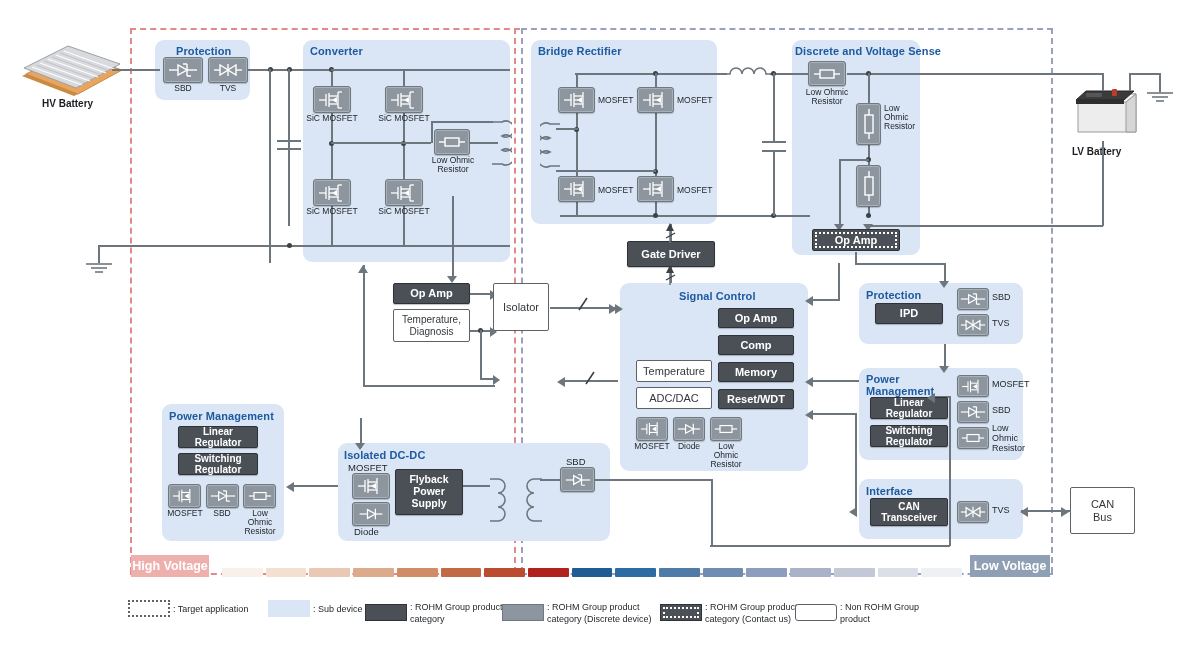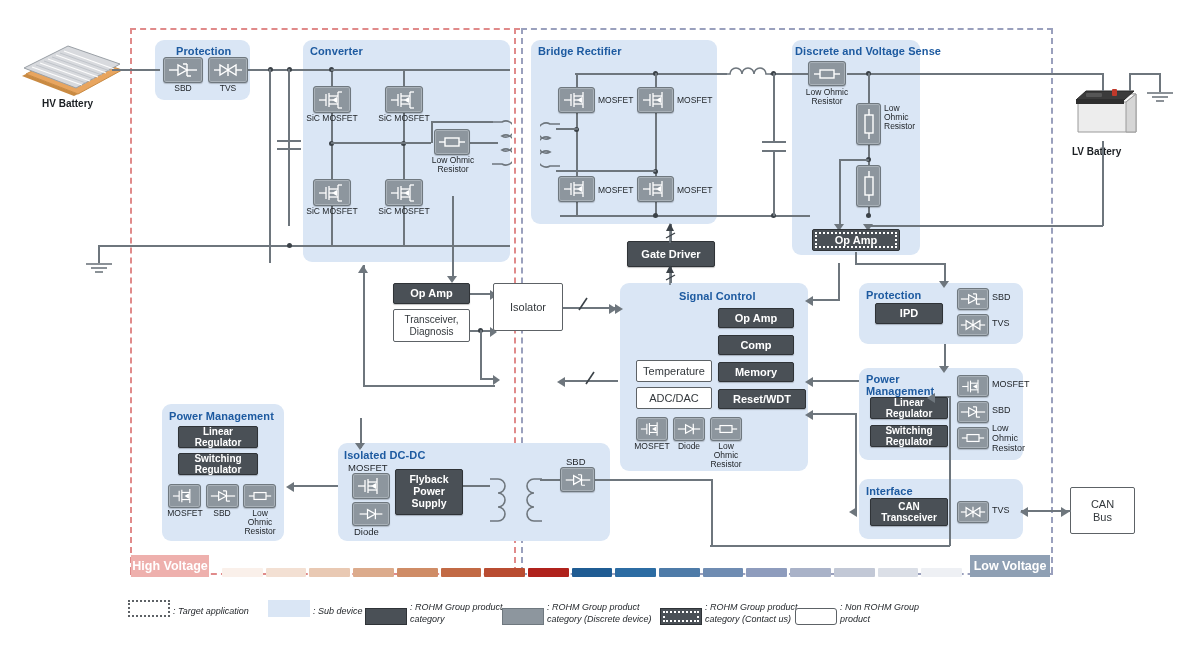--- a/index.html
+++ b/index.html
@@ -53,21 +53,21 @@
   
   .tag{font-weight:bold;font-size:12.5px;color:#ffffff;display:flex;align-items:center;
        justify-content:center;}
   .tag.hv{background:#eeb0ad;}
   .tag.lv{background:#8fa0b4;}
 
   
   .seg{height:9px;border-radius:1px;}
 
   
-  .legend-item{position:absolute;display:flex;align-items:flex-end;font-style:italic;}
+  .legend-item{position:absolute;display:flex;align-items:center;}
   .legend-sw{width:42px;height:17px;flex:none;margin-right:3px;box-sizing:border-box;}
   .sw-target{border:2px dotted #5d6266;background:#fff;}
   .sw-sub{background:#dae6f5;}
   .sw-dark{background:#4a5056;border:1px solid #2f3337;}
   .sw-grey{background:#8d969e;border:1px solid #6f787f;}
   .sw-contact{background:#4a5056;border:1px solid #2f3337;position:relative;}
   .sw-contact::after{content:"";position:absolute;left:2px;top:2px;right:2px;bottom:2px;
      border:2px dotted #fff;}
   .sw-white{background:#fff;border:1px solid #5d6266;border-radius:3px;}
   .legend-txt{font-size:9px;color:#1e2226;line-height:1.35;white-space:pre-line;padding-top:1px;}
@@ -534,40 +534,40 @@
 
   <div class="abs" style="left:446px;top:270px;width:12px;height:12px;">
     <svg width="12" height="12">
         <path d="M6,11 L1,4 L11,4 Z" fill="#6e767d"></path>
       </svg>
   </div>
   <div class="rohm abs" style="left:393px;top:283px;width:77px;height:21px;">
     <span>Op Amp</span>
   </div>
   <div class="nonrohm abs" style="left:393px;top:309px;width:77px;height:33px;white-space:pre-line;font-size:10px;">
-    <span>Transceiver,
+    <span>Temperature,
 Diagnosis</span>
   </div>
   <div class="abs" style="left:486px;top:287px;width:12px;height:12px;">
     <svg width="12" height="12">
         <path d="M11,6 L4,1 L4,11 Z" fill="#6e767d"></path>
       </svg>
   </div>
   <div class="abs" style="left:486px;top:324px;width:12px;height:12px;">
     <svg width="12" height="12">
         <path d="M11,6 L4,1 L4,11 Z" fill="#6e767d"></path>
       </svg>
   </div>
   <div class="abs" style="left:489px;top:372px;width:12px;height:12px;">
     <svg width="12" height="12">
         <path d="M11,6 L4,1 L4,11 Z" fill="#6e767d"></path>
       </svg>
   </div>
 
-  <div class="nonrohm abs" style="left:493px;top:283px;width:70px;height:48px;">
+  <div class="nonrohm abs" style="left:493px;top:283px;width:56px;height:48px;">
     <span>Isolator</span>
   </div>
 
   <div class="abs" style="left:604px;top:301px;width:14px;height:12px;">
     <svg width="14" height="12">
         <path d="M13,6 L5,1 L5,11 Z" fill="#6e767d"></path>
       </svg>
   </div>
   <div class="abs" style="left:576px;top:296px;width:14px;height:16px;">
     <svg width="14" height="16">
@@ -599,21 +599,21 @@
   </div>
   <div class="rohm abs" style="left:718px;top:308px;width:76px;height:20px;">
     <span>Op Amp</span>
   </div>
   <div class="rohm abs" style="left:718px;top:335px;width:76px;height:20px;">
     <span>Comp</span>
   </div>
   <div class="rohm abs" style="left:718px;top:362px;width:76px;height:20px;">
     <span>Memory</span>
   </div>
-  <div class="rohm abs" style="left:718px;top:389px;width:88px;height:20px;">
+  <div class="rohm abs" style="left:718px;top:389px;width:76px;height:20px;">
     <span>Reset/WDT</span>
   </div>
 
   <div class="disc abs" style="left:636px;top:417px;width:32px;height:24px;">
     <svg width="24" height="16" viewBox="0 0 28 18">
         <line x1="1" y1="9" x2="8" y2="9" stroke="#fff" stroke-width="1.3"></line>
         <line x1="8" y1="3" x2="8" y2="15" stroke="#fff" stroke-width="1.3"></line>
         <line x1="11" y1="2" x2="11" y2="16" stroke="#fff" stroke-width="1.3"></line>
         <line x1="11" y1="5" x2="20" y2="5" stroke="#fff" stroke-width="1.3"></line>
         <line x1="11" y1="13" x2="20" y2="13" stroke="#fff" stroke-width="1.3"></line>

